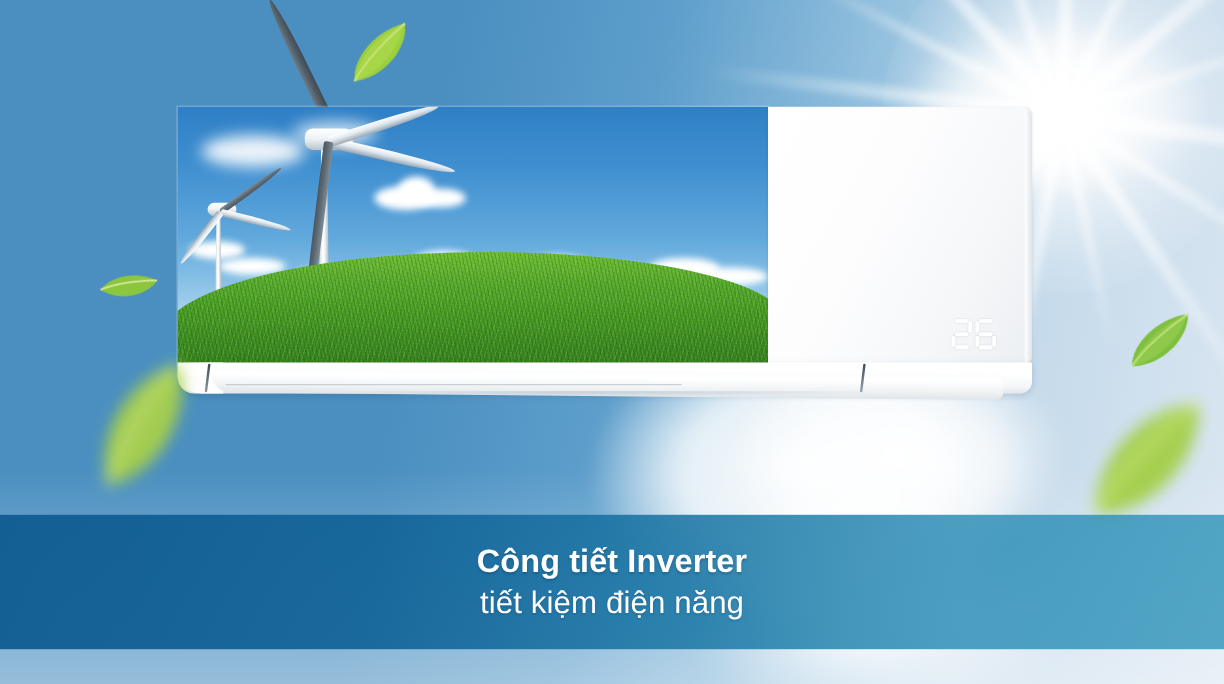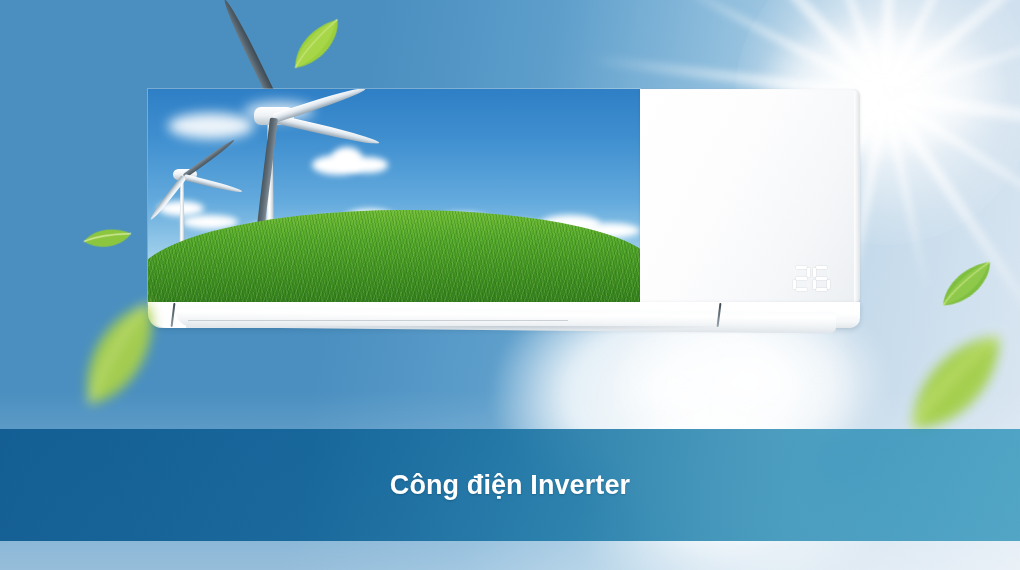--- a/index.html
+++ b/index.html
@@ -275,17 +275,18 @@
 
   <div class="leaf" style="left:898px;top:344px;transform:rotate(-16deg);filter:blur(6px);opacity:.95;">
     <svg width="116" height="80" viewBox="0 0 116 80">
       <path d="M4 70 C18 24 68 -4 112 6 C104 48 50 86 4 70 Z" fill="#a3cf47"></path>
       <path d="M4 70 C32 44 76 18 112 6" stroke="#d4e97f" stroke-width="5" fill="none" opacity=".7"></path>
     </svg>
   </div>
 
   <div class="banner">
     <div class="banner-inner">
-      <div class="banner-l1">Công điện Inverter</div>
+      <div class="banner-l1">Công tiết Inverter</div>
+      <div class="banner-l2">tiết kiệm điện năng</div>
     </div>
   </div>
 
 </div>
 
 </body></html>

